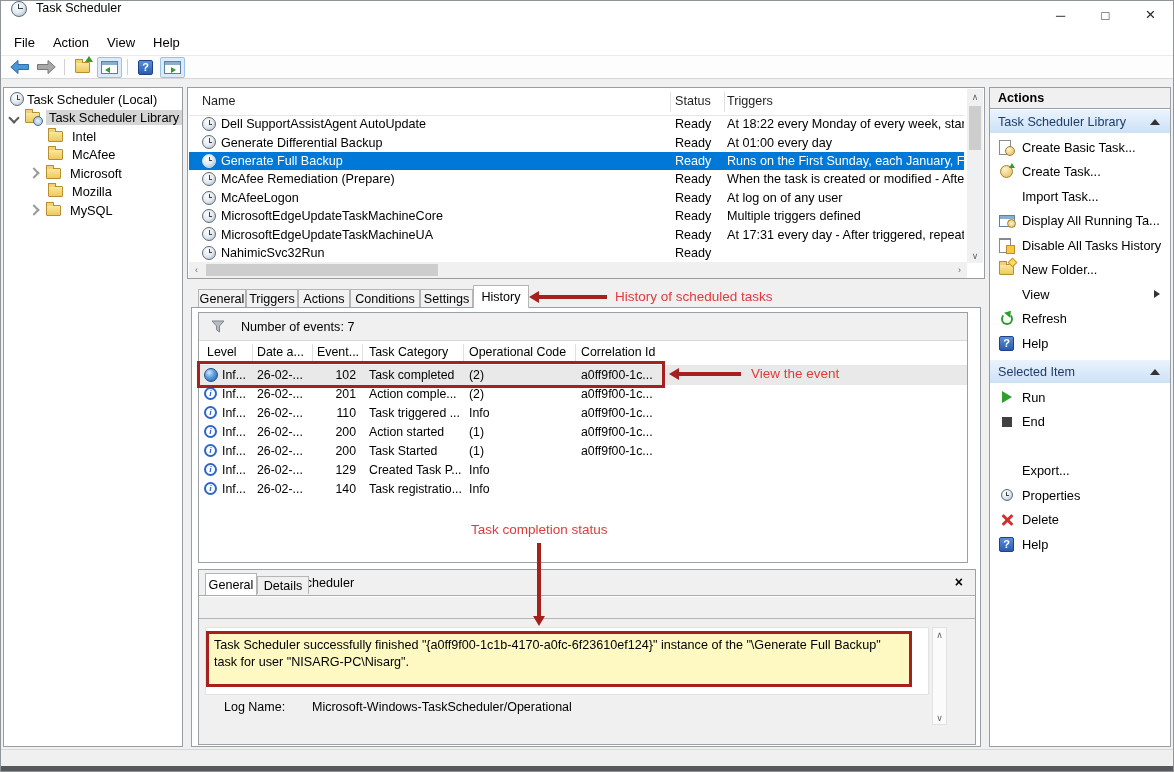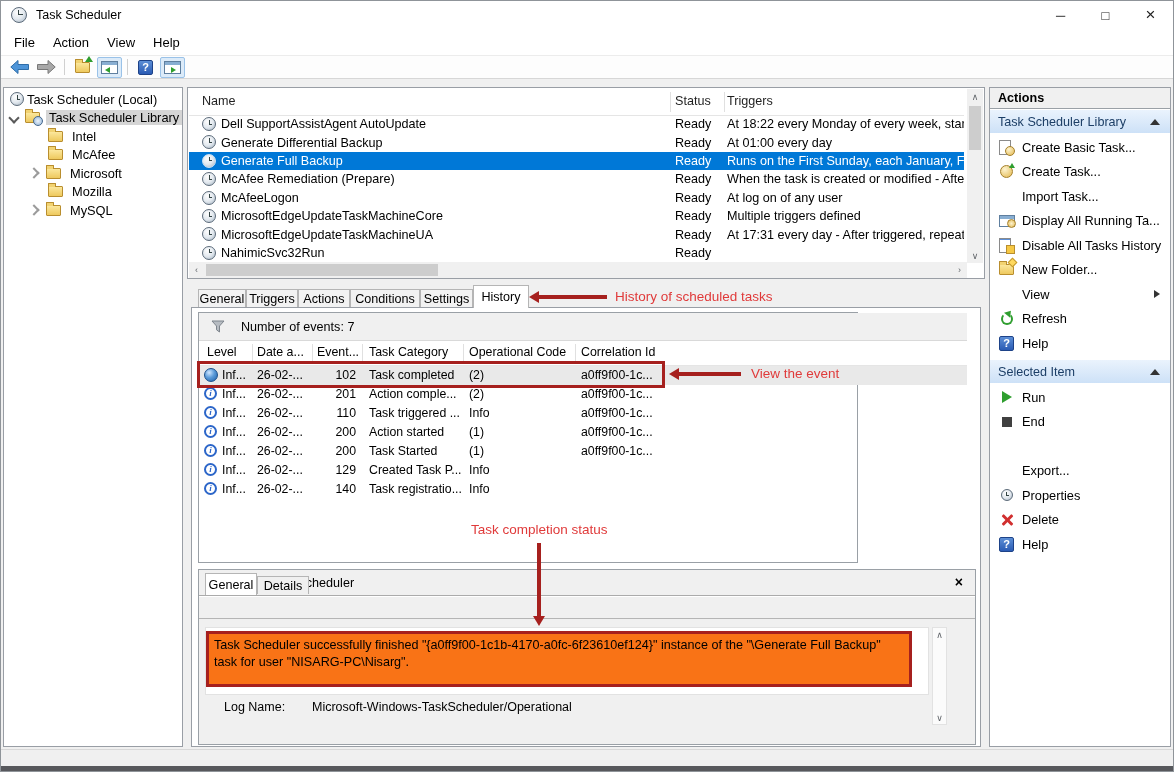--- a/index.html
+++ b/index.html
@@ -2,21 +2,21 @@
 <html><head>
 <meta charset="utf-8">
 <style>
   html,body{margin:0;padding:0;background:#6b6e72;}
   .screen{position:relative;width:1174px;height:772px;background:#fff;overflow:hidden;
     font-family:"Liberation Sans","DejaVu Sans",sans-serif;font-size:13px;color:#000;
     box-sizing:border-box;border:1px solid #8f9499;}
   .abs{position:absolute;}
 
   
-  .titlebar{left:0;top:0;width:1174px;height:28px;background:#fff;display:flex;align-items:center;}
+  .titlebar{left:0;top:0;width:1174px;height:28px;background:#fff;display:flex;}
   .titlebar .title{margin-left:9px;font-size:12.5px;}
   .winbtns{position:absolute;right:2px;top:0;height:28px;display:flex;}
   .winbtn{width:45px;height:28px;display:flex;align-items:center;justify-content:center;font-size:13px;color:#222;}
   .winbtn.close{font-size:17px;}
 
   
   .menubar{left:0;top:28px;width:1174px;height:26px;background:#fff;display:flex;align-items:center;padding-left:4px;box-sizing:border-box;}
   .menu-item{padding:4px 9px;font-size:13px;}
 
   
@@ -111,37 +111,37 @@
   .sb-btn{position:absolute;display:flex;align-items:center;justify-content:center;color:#5f6368;font-size:9px;background:#f0f0f0;}
   .sb-thumb{position:absolute;background:#cdcdcd;}
 
   
   .tab{position:absolute;box-sizing:border-box;text-align:center;font-size:12.6px;background:#f2f2f2;border:1px solid #b5b5b5;border-bottom:none;padding-top:2px;height:18px;top:288px;z-index:2;}
   .tab.active{top:284px;height:23px;background:#fff;z-index:6;padding-top:4px;}
   .dtab{position:absolute;box-sizing:border-box;text-align:center;font-size:12.6px;background:#f0f0f0;border:1px solid #b5b5b5;border-bottom:none;height:18px;top:6px;padding-top:2px;}
   .dtab.active{top:3px;height:22px;background:#fff;z-index:3;padding-top:4px;}
 
   
-  .events-block{left:197px;top:311px;width:660px;height:251px;background:#fff;border:1px solid #9aa0a6;box-sizing:border-box;z-index:3;}
+  .events-block{left:197px;top:311px;width:770px;height:251px;background:#fff;border:1px solid #9aa0a6;box-sizing:border-box;z-index:3;}
   .ev-filter{position:absolute;left:0;top:0;width:768px;height:28px;background:#f0f0f0;border-bottom:1px solid #d9d9d9;display:flex;align-items:center;box-sizing:border-box;}
   .ev-header{position:absolute;left:0;top:28px;width:768px;height:25px;background:#fff;border-bottom:1px solid #e5e5e5;font-size:12.4px;box-sizing:border-box;}
   .ev-colsep{position:absolute;top:3px;height:19px;width:1px;background:#e0e0e0;}
   .ev-row{position:absolute;left:0;width:768px;height:19px;font-size:12.3px;white-space:nowrap;}
   .ev-row.sel{background:#e9e9e9;}
   .ev-cell{position:absolute;top:2px;}
   .ev-id{left:113px;width:44px;text-align:right;}
 
   
   .detail-block{left:197px;top:568px;width:778px;height:176px;background:#f0f0f0;border:1px solid #9aa0a6;box-sizing:border-box;z-index:3;}
   .dt-header{position:absolute;left:0;top:0;width:776px;height:25px;display:flex;align-items:center;font-size:12.6px;}
   .dt-divider{position:absolute;left:0;top:25px;width:776px;height:1px;background:#ababab;border-bottom:1px solid #fff;}
   .dt-close{position:absolute;right:12px;top:4px;font-weight:bold;font-size:14px;}
   .dt-white{position:absolute;left:6px;top:57px;width:724px;height:68px;background:#fff;border:1px solid #e2e2e2;box-sizing:border-box;}
   .dt-redbox{position:absolute;left:7px;top:61px;width:706px;height:56px;border:3px solid #a6201e;box-sizing:border-box;z-index:5;
-    font-size:12.6px;line-height:17px;padding:3px 5px;background:#f97316;}
+    font-size:12.6px;line-height:17px;padding:3px 5px;background:#fef9c3;}
   .dt-scroll{position:absolute;left:733px;top:57px;width:15px;height:98px;background:#fbfbfb;border:1px solid #e2e2e2;box-sizing:border-box;}
   .dt-logrow{position:absolute;left:0;top:130px;width:760px;font-size:12.5px;}
 
   
   .ap-title{position:absolute;left:0;top:0;width:180px;height:21px;background:#f0f0f0;border-bottom:1px solid #9aa0a6;display:flex;align-items:center;font-weight:bold;font-size:12.6px;box-sizing:border-box;padding-left:8px;}
   .ap-sec{position:absolute;left:0;width:180px;height:23px;background:linear-gradient(#eaf3fd,#cde1f7);color:#1c3e66;display:flex;align-items:center;padding-left:8px;box-sizing:border-box;font-size:12.6px;}
   .ap-sec .tri-up{position:absolute;right:10px;}
   .ap-item{position:absolute;left:0;width:180px;height:24.5px;display:flex;align-items:center;font-size:12.8px;}
   .ap-item .ico{position:absolute;left:8px;width:17px;display:flex;justify-content:center;}
   .ap-item .lbl{margin-left:32px;}

